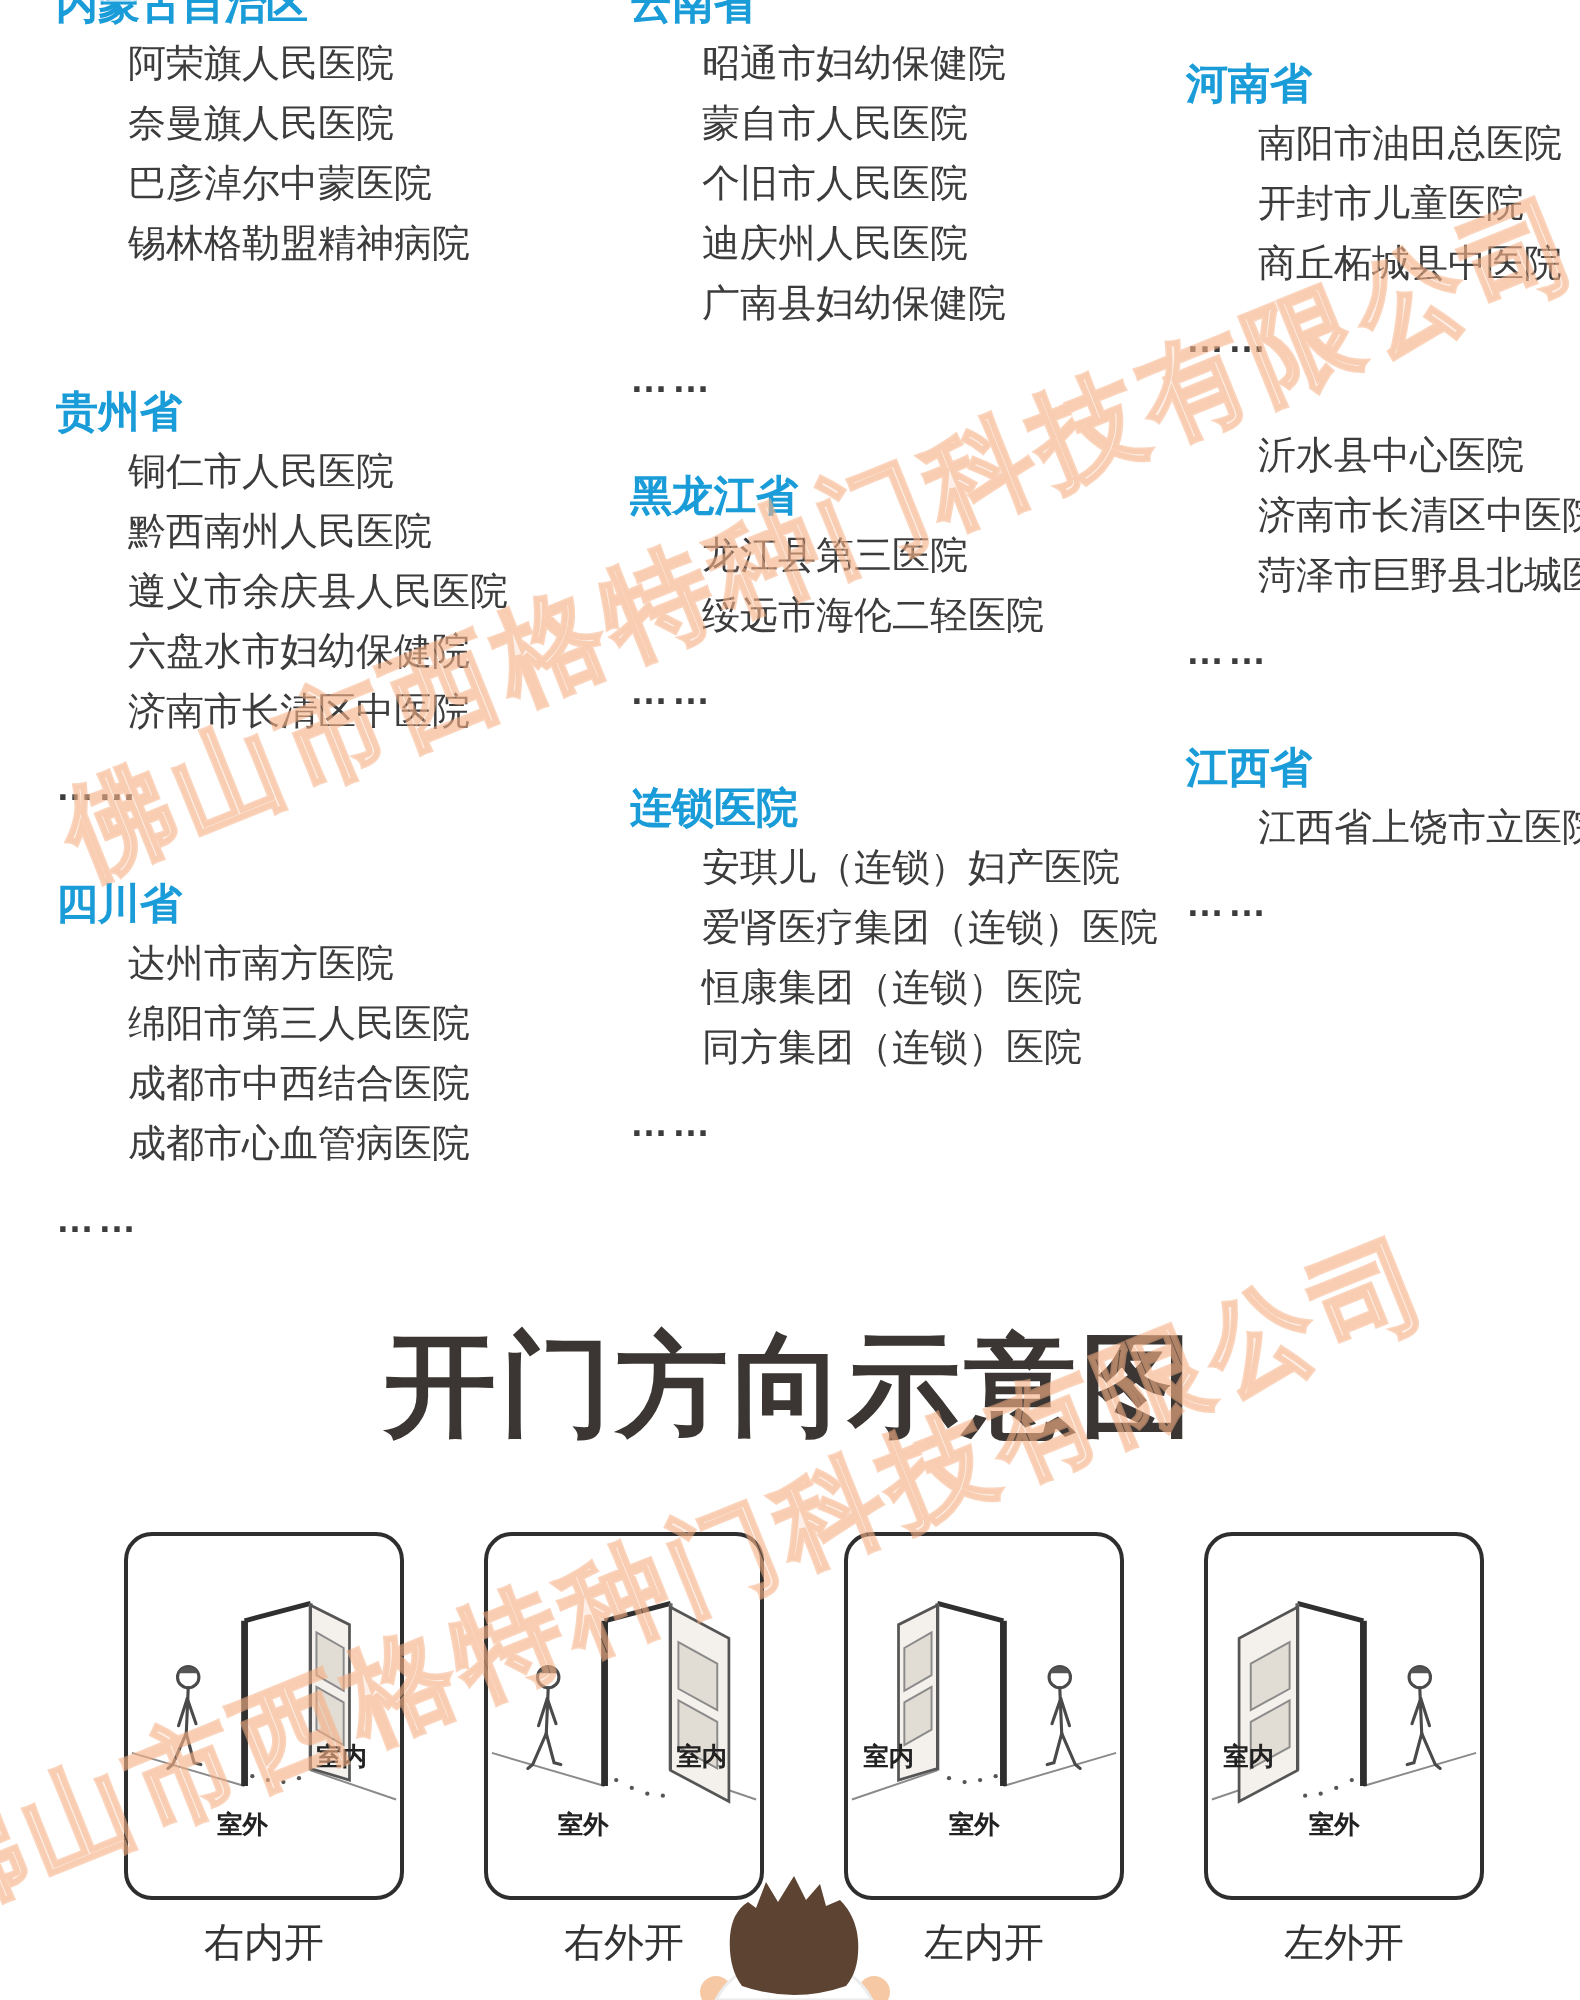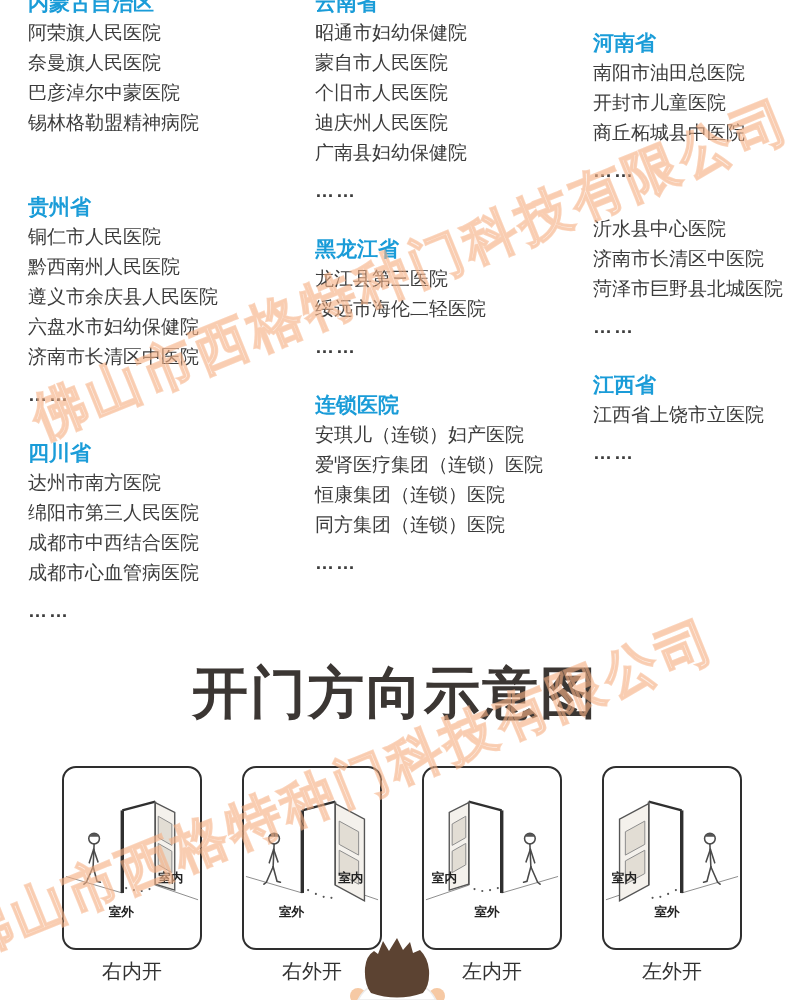--- a/index.html
+++ b/index.html
@@ -7,21 +7,21 @@
         font-family:"Liberation Sans","DejaVu Sans",sans-serif;}
 
   
   .hcol{position:absolute;width:275px;}
   .hcol[data-column="0"]{left:28px;top:-12px;}
   .hcol[data-column="1"]{left:315px;top:-12px;}
   .hcol[data-column="2"]{left:593px;top:28px;width:212px;}
   .hgroup{margin-bottom:28px;}
   .hgroup.no-ellipsis{margin-bottom:54px;}
   .hheader{font-size:21px;font-weight:bold;color:#1A9CD8;line-height:30px;}
-  .hitem{font-size:19px;color:#3C3C3C;line-height:30px;white-space:nowrap;}
+  .hitem{font-size:19px;color:#3C3C3C;line-height:30px;white-space:nowrap;margin-left:36px;}
   .hellipsis{font-size:19px;font-weight:bold;color:#3C3C3C;line-height:30px;padding-top:8px;letter-spacing:2px;}
 
   .tbc{position:absolute;left:575px;top:548px;font-size:28px;font-weight:bold;color:#3A3532;letter-spacing:1px;}
 
   
   .wm{position:absolute;white-space:nowrap;font-size:54px;font-weight:bold;letter-spacing:4px;
       color:rgba(246,177,133,0.20);-webkit-text-stroke:1.6px rgba(246,177,133,0.55);
       pointer-events:none;z-index:6;}
   .wm1{left:35px;top:385px;transform:rotate(-22deg);transform-origin:left center;}
   .wm2{left:-40px;top:905px;transform:rotate(-22deg);transform-origin:left center;}

